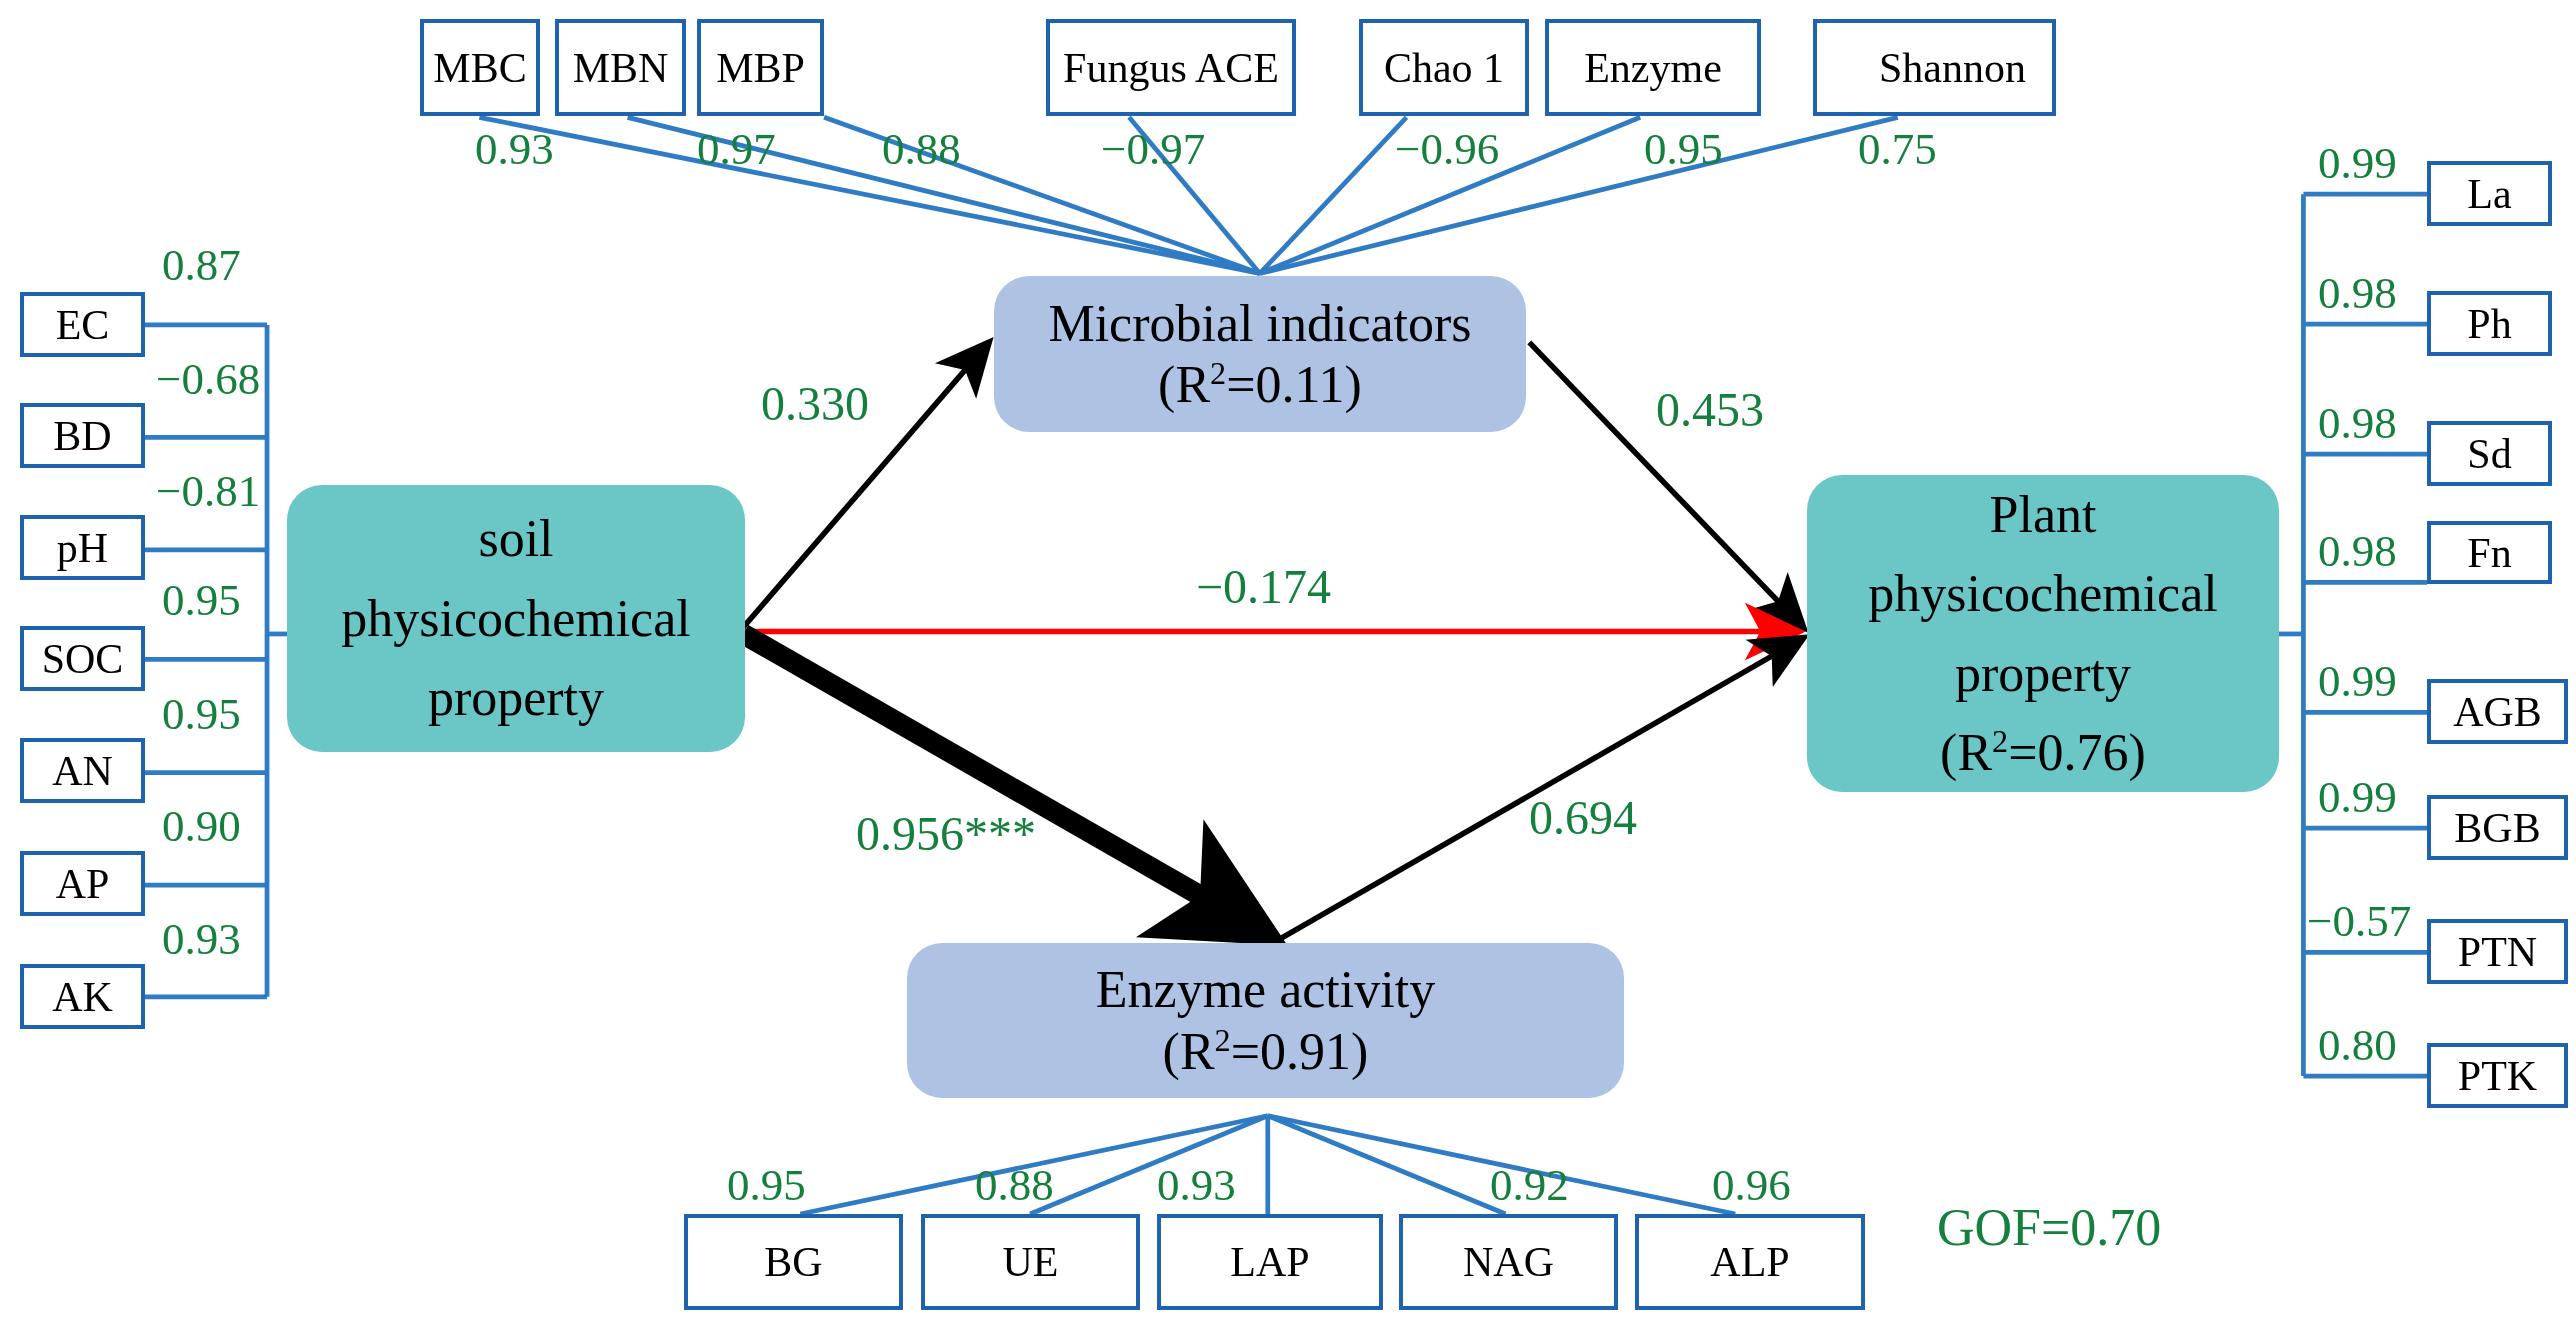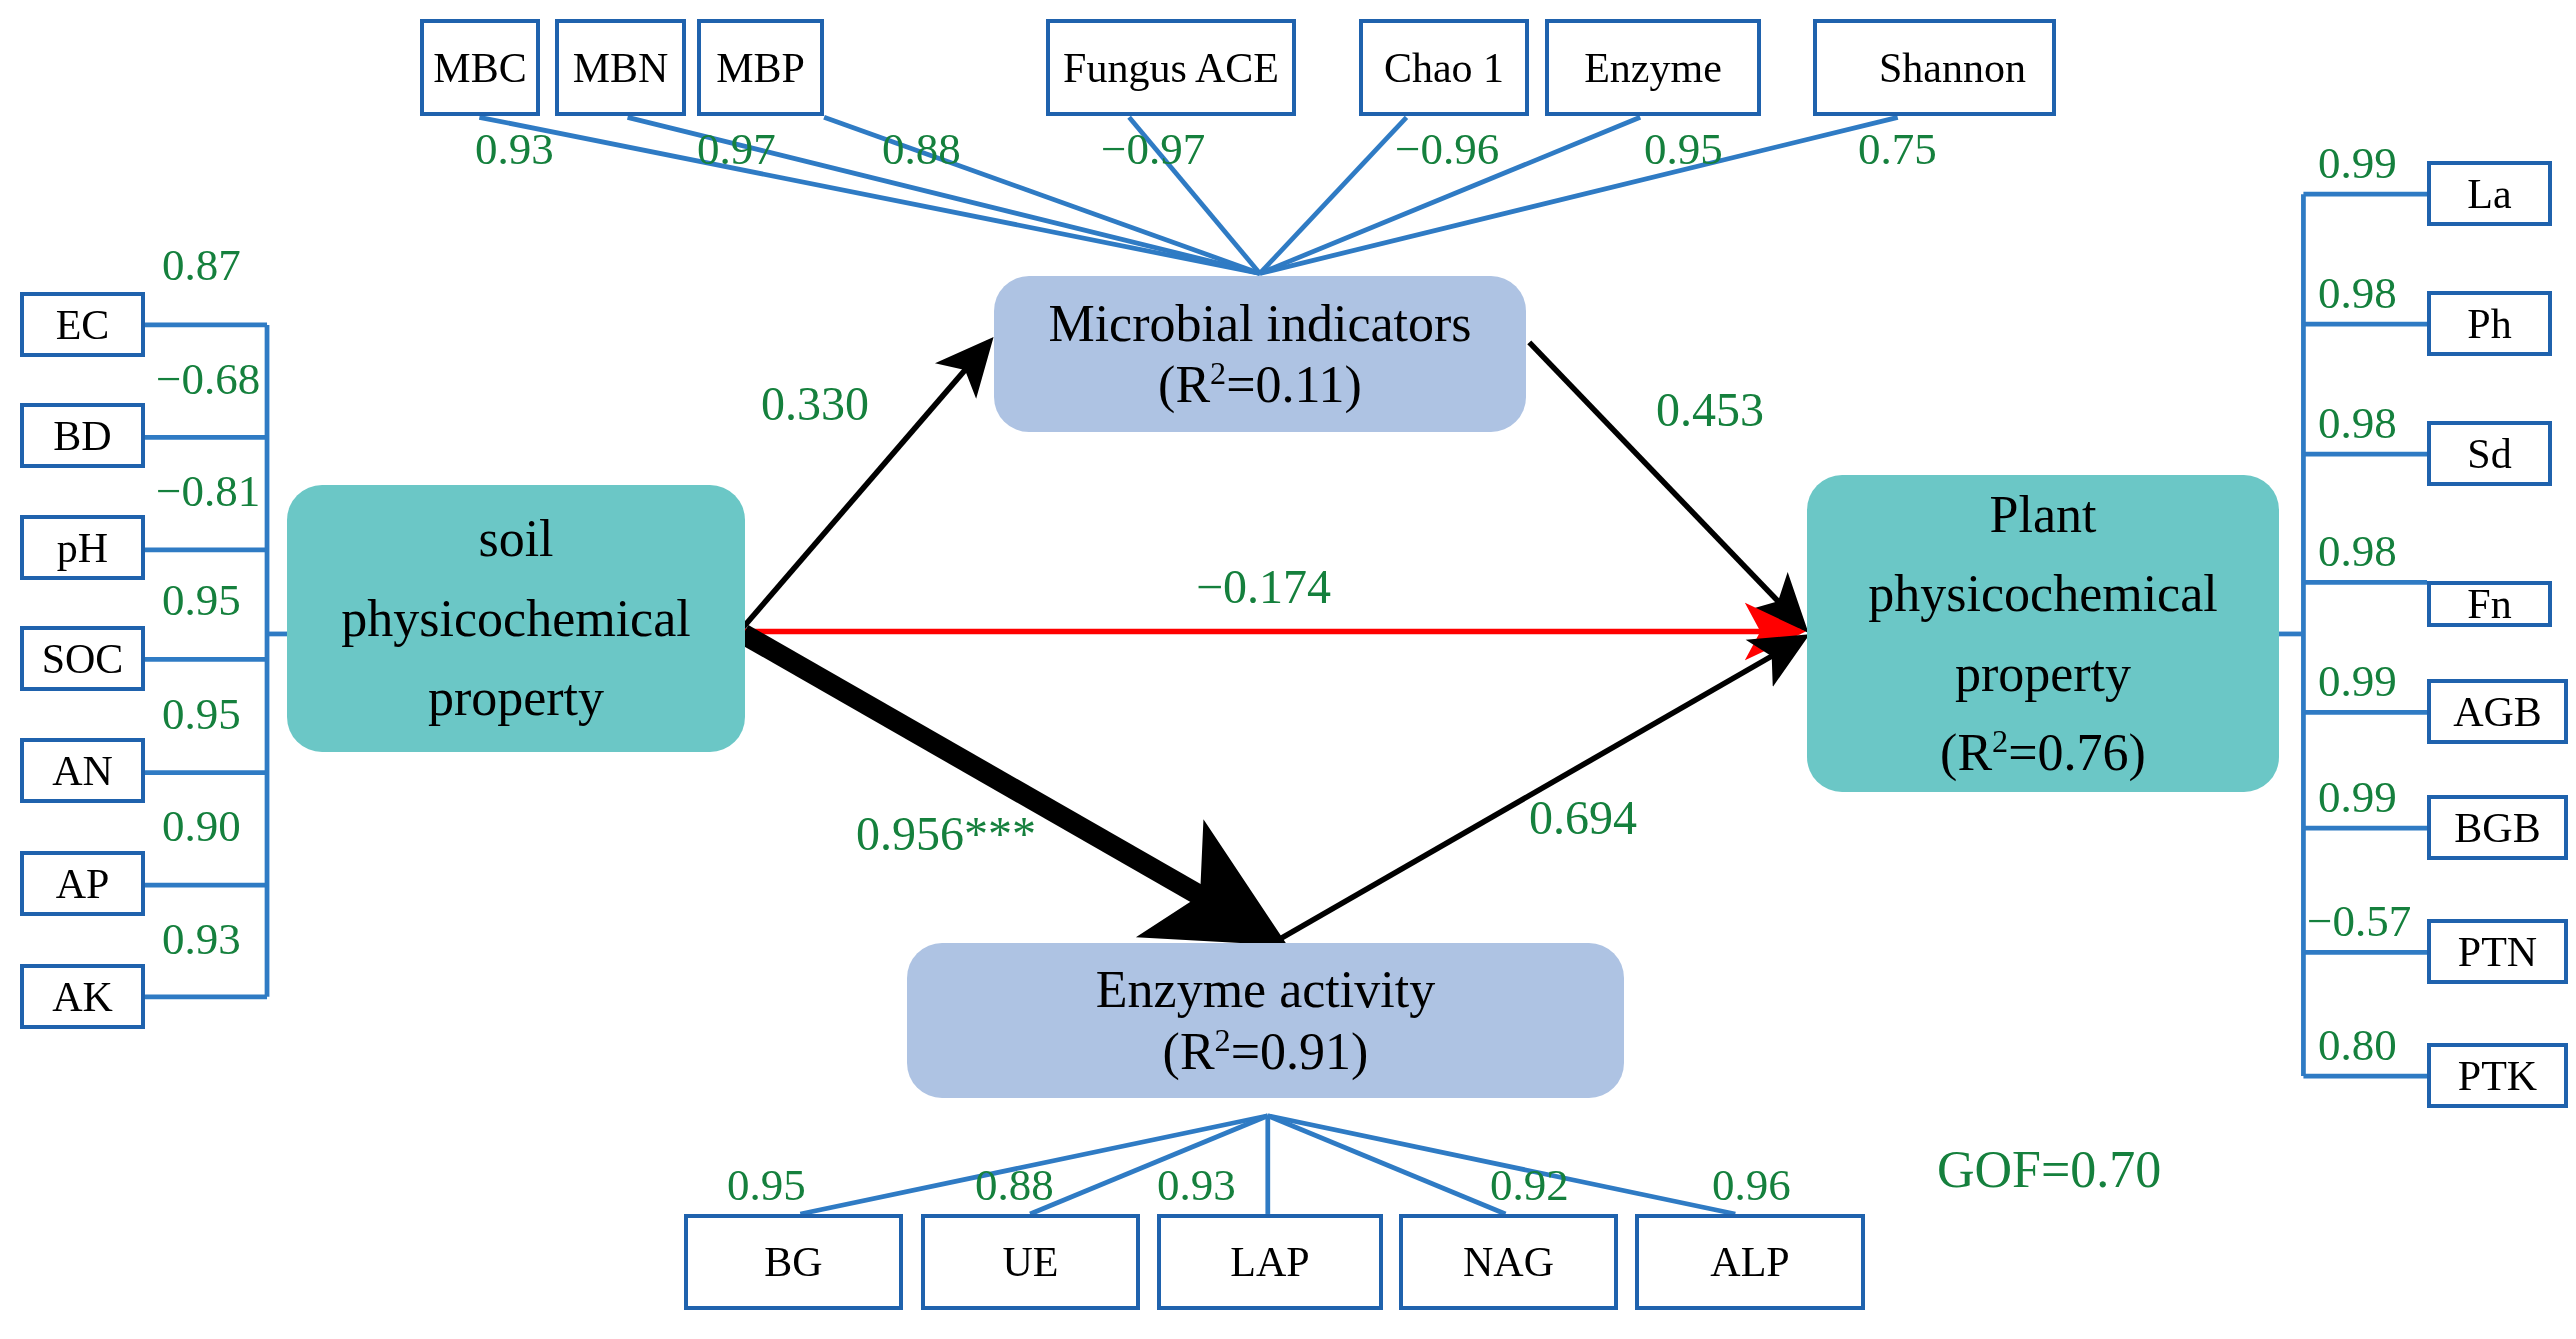--- a/index.html
+++ b/index.html
@@ -170,21 +170,21 @@
   <div class="lbl" style="left:156px; top:357px;">−0.68</div>
   <div class="lbl" style="left:156px; top:469px;">−0.81</div>
   <div class="lbl" style="left:162px; top:578px;">0.95</div>
   <div class="lbl" style="left:162px; top:692px;">0.95</div>
   <div class="lbl" style="left:162px; top:804px;">0.90</div>
   <div class="lbl" style="left:162px; top:917px;">0.93</div>
 
   <div class="obs" style="left:2427px; top:161px;  width:125px; height:65px;">La</div>
   <div class="obs" style="left:2427px; top:291px;  width:125px; height:65px;">Ph</div>
   <div class="obs" style="left:2427px; top:421px;  width:125px; height:65px;">Sd</div>
-  <div class="obs" style="left:2427px; top:581px;  width:125px; height:46px;">Fn</div>
+  <div class="obs" style="left:2427px; top:521px;  width:125px; height:63px;">Fn</div>
   <div class="obs" style="left:2427px; top:679px;  width:141px; height:65px;">AGB</div>
   <div class="obs" style="left:2427px; top:795px; width:141px; height:65px;">BGB</div>
   <div class="obs" style="left:2427px; top:919px; width:141px; height:65px;">PTN</div>
   <div class="obs" style="left:2427px; top:1043px; width:141px; height:65px;">PTK</div>
 
   <div class="lbl" style="left:2318px; top:141px;">0.99</div>
   <div class="lbl" style="left:2318px; top:271px;">0.98</div>
   <div class="lbl" style="left:2318px; top:401px;">0.98</div>
   <div class="lbl" style="left:2318px; top:529px;">0.98</div>
   <div class="lbl" style="left:2318px; top:659px;">0.99</div>
@@ -226,16 +226,16 @@
     <span class="ln">property</span>
     <span class="ln"><span>(R</span><sup>2</sup><span>=0.76)</span></span>
   </div>
 
   <div class="lbl path" style="left:761px;  top:380px;">0.330</div>
   <div class="lbl path" style="left:1656px; top:386px;">0.453</div>
   <div class="lbl path" style="left:1196px; top:563px;">−0.174</div>
   <div class="lbl path" style="left:856px; top:810px;">0.956***</div>
   <div class="lbl path" style="left:1529px; top:794px;">0.694</div>
 
-  <div class="lbl gof" style="left:1937px; top:1144px;">GOF=0.70</div>
+  <div class="lbl gof" style="left:1937px; top:1202px;">GOF=0.70</div>
 
 </div>
 
 
 </body></html>

